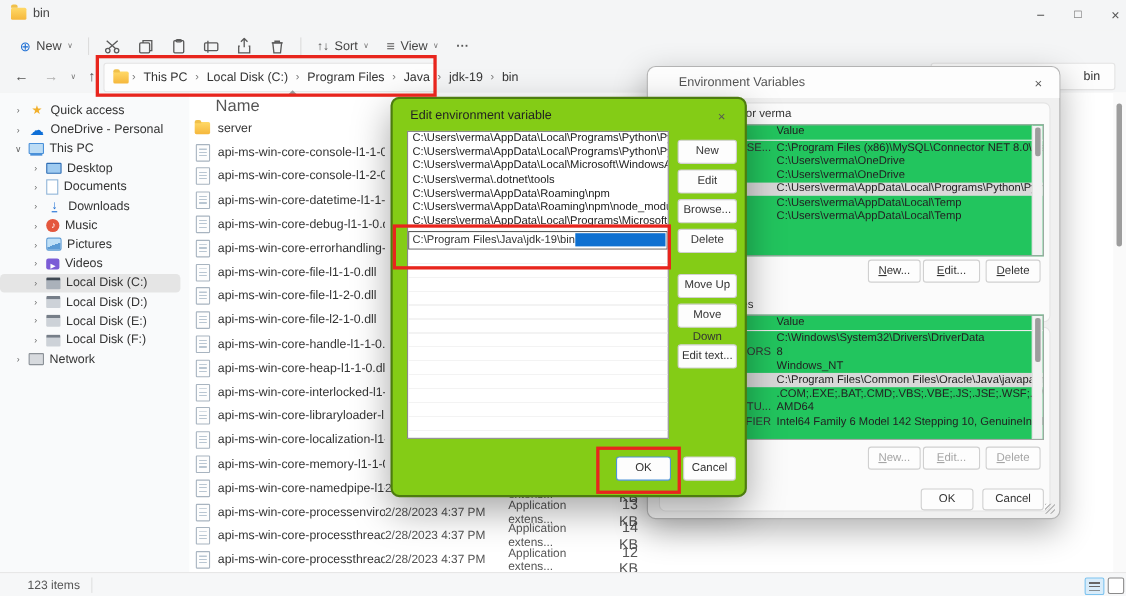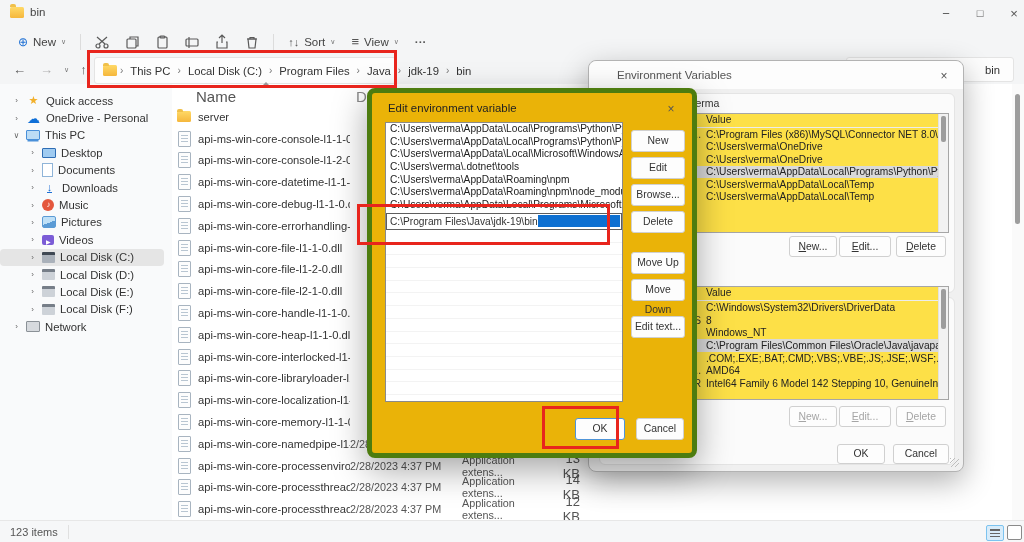--- a/index.html
+++ b/index.html
@@ -64,49 +64,49 @@
   .fi-dll::before{content:"";position:absolute;left:2px;right:2px;top:3px;height:8px;background:repeating-linear-gradient(to bottom,#b9c6d2 0 1px,transparent 1px 3px);}
   .fi-folder{width:14px;height:11px;background:linear-gradient(#ffd967,#f5b73c);border-radius:1.5px;position:relative;}
   .fi-folder::before{content:"";position:absolute;top:-2.5px;left:0;width:6px;height:3px;background:#f0c04a;border-radius:2px 2px 0 0;}
   .crumb-folder{width:14px;height:11px;background:linear-gradient(#ffd967,#f5b73c);border-radius:1.5px;position:relative;flex:none;}
   .crumb-folder::before{content:"";position:absolute;top:-2.5px;left:0;width:6px;height:3px;background:#f0c04a;border-radius:2px 2px 0 0;}
 
   .vscroll{left:1012px;top:84px;width:12px;height:436px;background:#fafafa;}
   .vthumb{position:absolute;left:3px;top:10px;width:5px;height:130px;background:#9d9d9d;border-radius:3px;}
 
   .statusbar{left:0;top:520px;width:1024px;height:22px;background:#f6f7f8;border-top:1px solid #e7e7e7;display:flex;align-items:center;font-size:11px;color:#555;}
-  .count{padding:0 10px;border-right:1px solid #e0e0e0;height:14px;line-height:14px;}
+  .count{padding:0 10px;border-right:1px solid #e0e0e0;height:14px;line-height:14px;margin-left:15px;}
   .sv-details{position:absolute;left:986px;top:4px;width:16px;height:14px;background:#d8ecfa;border:1px solid #7cc3ef;border-radius:2px;}
   .sv-details::before{content:"";position:absolute;left:3px;right:3px;top:3px;height:8px;background:repeating-linear-gradient(to bottom,#666 0 1.5px,transparent 1.5px 3.5px);}
   .sv-grid{position:absolute;left:1007px;top:4px;width:13px;height:13px;border:1.5px solid #8a8a8a;border-radius:2px;background:#fff;}
 
   
   .envdlg{left:588px;top:60px;width:374px;height:410px;background:#f0f0f0;border:1px solid #b3b3b3;border-radius:8px;box-shadow:0 10px 30px rgba(0,0,0,.3);z-index:20;}
   .envtitle{position:absolute;left:0;top:0;right:0;height:28px;background:#fdfdfd;border-radius:8px 8px 0 0;}
   .envtitle .t{position:absolute;left:28px;top:8px;font-size:11.5px;color:#555;}
   .dlgclose{position:absolute;right:10px;top:6px;width:18px;height:18px;text-align:center;line-height:18px;color:#555;font-size:12px;}
   .grouppanel{position:absolute;left:10px;width:354px;background:#fbfbfb;border:1px solid #e4e4e4;border-radius:6px;}
   .gp-user{top:32px;height:198px;}
   .gp-sys{top:236px;height:166px;}
   .grouplabel{position:absolute;font-size:10.5px;color:#333;}
-  .envtable{position:absolute;background:#fde047;border:1px solid #a6a6a6;overflow:hidden;}
+  .envtable{position:absolute;background:#22c55e;border:1px solid #a6a6a6;overflow:hidden;}
   .envtable .hdr{display:flex;height:13px;border-bottom:1px solid #ececec;font-size:10.3px;color:#444;}
   .env-name{width:104px;flex:none;text-align:right;padding-right:5px;box-sizing:border-box;white-space:nowrap;overflow:hidden;font-size:10.2px;}
   .env-value{flex:1;white-space:nowrap;overflow:hidden;font-size:10.2px;color:#222;}
   .env-row{display:flex;align-items:center;}
   .env-row.rowsel{background:#d9d9d9;}
   .etscroll{position:absolute;right:0;top:0;bottom:0;width:9px;background:#f2f2f2;border-left:1px solid #e2e2e2;}
   .etthumb{position:absolute;left:2px;width:5px;background:#9d9d9d;border-radius:2px;}
   .wbtn{position:absolute;background:#fdfdfd;border:1px solid #d0d0d0;border-radius:3px;font-size:10.4px;color:#333;text-align:center;display:block;}
   .wbtn.ub::first-letter{text-decoration:underline;}
   .wbtn.disabled{color:#a5a5a5;}
   .envdlg::after{content:"";position:absolute;right:4px;bottom:4px;width:9px;height:9px;background:repeating-linear-gradient(135deg,#bdbdbd 0 1px,transparent 1px 3.2px);}
 
   
-  .editdlg{left:367px;top:88px;width:320px;height:360px;background:#eab308;border:5px solid #4d7c0f;border-radius:8px;box-shadow:0 12px 34px rgba(0,0,0,.35);z-index:30;}
+  .editdlg{left:355px;top:88px;width:320px;height:360px;background:#84cc16;border:2px solid #4d7c0f;border-radius:8px;box-shadow:0 12px 34px rgba(0,0,0,.35);z-index:30;}
   .editdlg .t{position:absolute;left:16px;top:9px;font-size:11.4px;color:#222;}
   .listbox{position:absolute;left:13px;top:29px;width:236px;height:278px;border:1px solid #8a8a8a;background:#fff;overflow:hidden;display:flex;flex-direction:column;}
   .path-item{height:12.7px;line-height:12.7px;padding-left:4px;font-size:10.2px;color:#222;white-space:nowrap;overflow:hidden;flex:none;}
   .path-edit{height:15px;margin:1px 0 0 0;border:1px solid #5e5e5e;background:#fff;display:flex;align-items:center;flex:none;}
   .path-edit .txt{padding-left:3px;font-size:10.2px;white-space:nowrap;}
   .path-edit .selblock{flex:1;height:12px;background:#0e70d1;margin-right:1px;}
   .line-fill{flex:1;background:repeating-linear-gradient(to bottom,transparent 0 11.7px,#f3f3f3 11.7px 12.7px);}
   .sidecol .wbtn{left:259px;width:52px;height:20px;line-height:20px;}
   .okbtn{border:1px solid #4f94d8 !important;}
 

